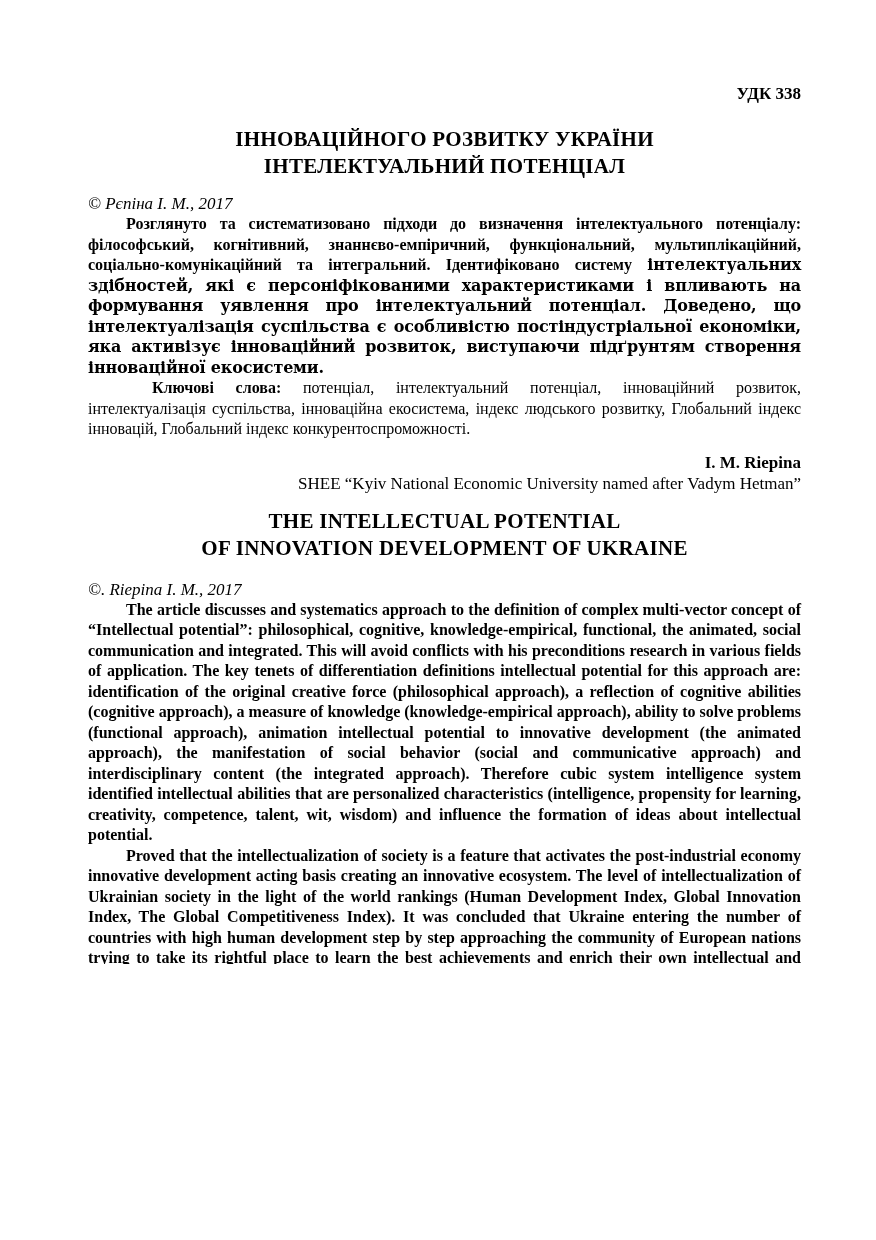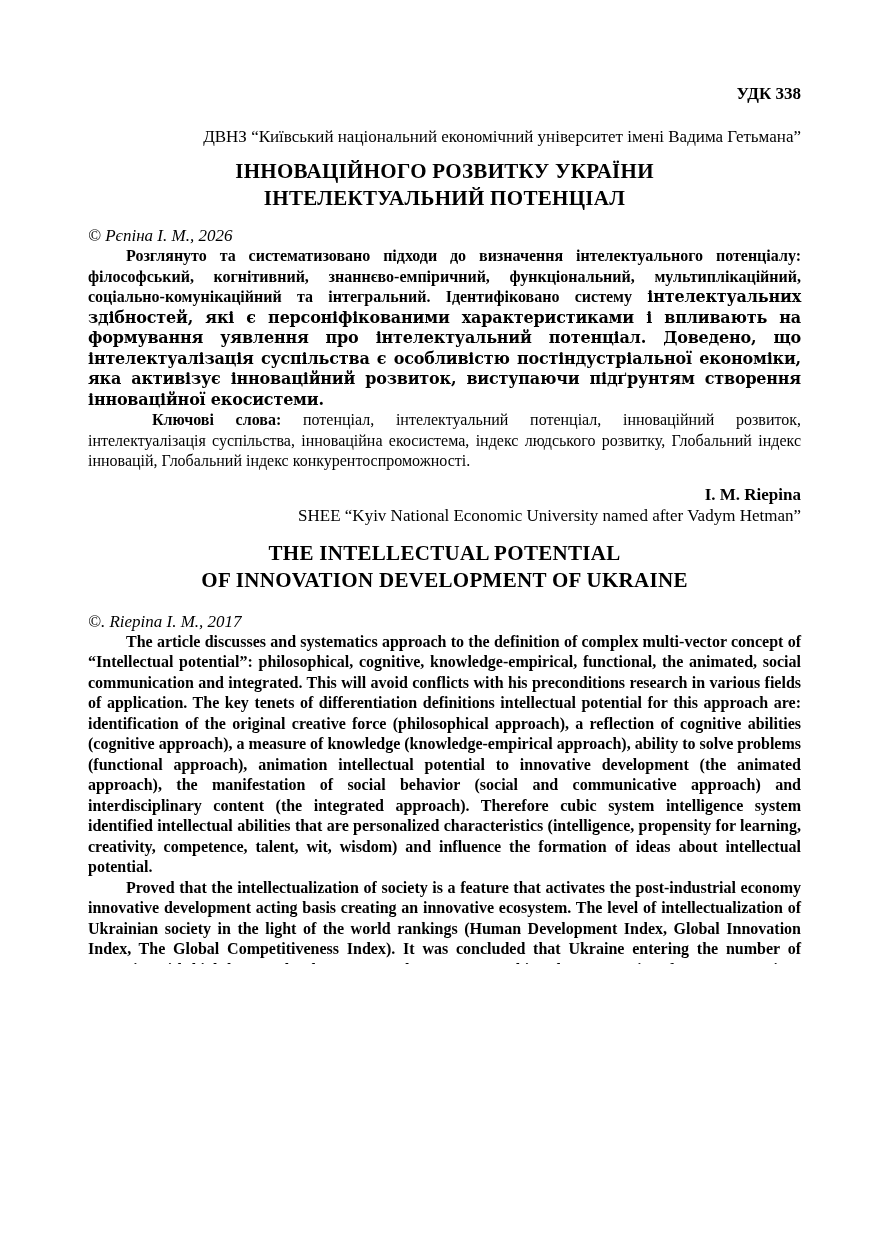--- a/index.html
+++ b/index.html
@@ -75,28 +75,27 @@
 </style>
 </head>
 <body>
 
 <div class="page">
   <div class="content">
 
     <div class="line bold right udc">УДК 338</div>
 
 
-    <div class="line right">ДВНЗ “Київський національний економічний університет імені Вадима Гетьмана”</div>
 
     <div class="title title-uk">
       <div>ІННОВАЦІЙНОГО РОЗВИТКУ УКРАЇНИ</div>
       <div>ІНТЕЛЕКТУАЛЬНИЙ ПОТЕНЦІАЛ</div>
     </div>
 
-    <div class="copyright copyright-uk">© Рєпіна І. М., 2026</div>
+    <div class="copyright copyright-uk">© Рєпіна І. М., 2017</div>
 
     <p class="body-par abstract-uk"><span>Розглянуто та систематизовано підходи до визначення інтелектуального потенціалу: філософський, когнітивний, знаннєво-емпіричний, функціональний, мультиплікаційний, соціально-комунікаційний та інтегральний. Ідентифіковано систему </span><span class="heavy">інтелектуальних здібностей, які є персоніфікованими характеристиками і впливають на формування уявлення про інтелектуальний потенціал. Доведено, що інтелектуалізація суспільства є особливістю постіндустріальної економіки, яка активізує інноваційний розвиток, виступаючи підґрунтям створення інноваційної екосистеми.</span></p>
 
     <p class="body-par keywords"><span class="kw-label">Ключові слова:</span><span> потенціал, інтелектуальний потенціал, інноваційний розвиток, інтелектуалізація суспільства, інноваційна екосистема, індекс людського розвитку, Глобальний індекс інновацій, Глобальний індекс конкурентоспроможності.</span></p>
 
     <div class="author-en-block">
       <div class="line bold right">I. M. Riepina</div>
       <div class="line right">SHEE “Kyiv National Economic University named after Vadym Hetman”</div>
     </div>
 

